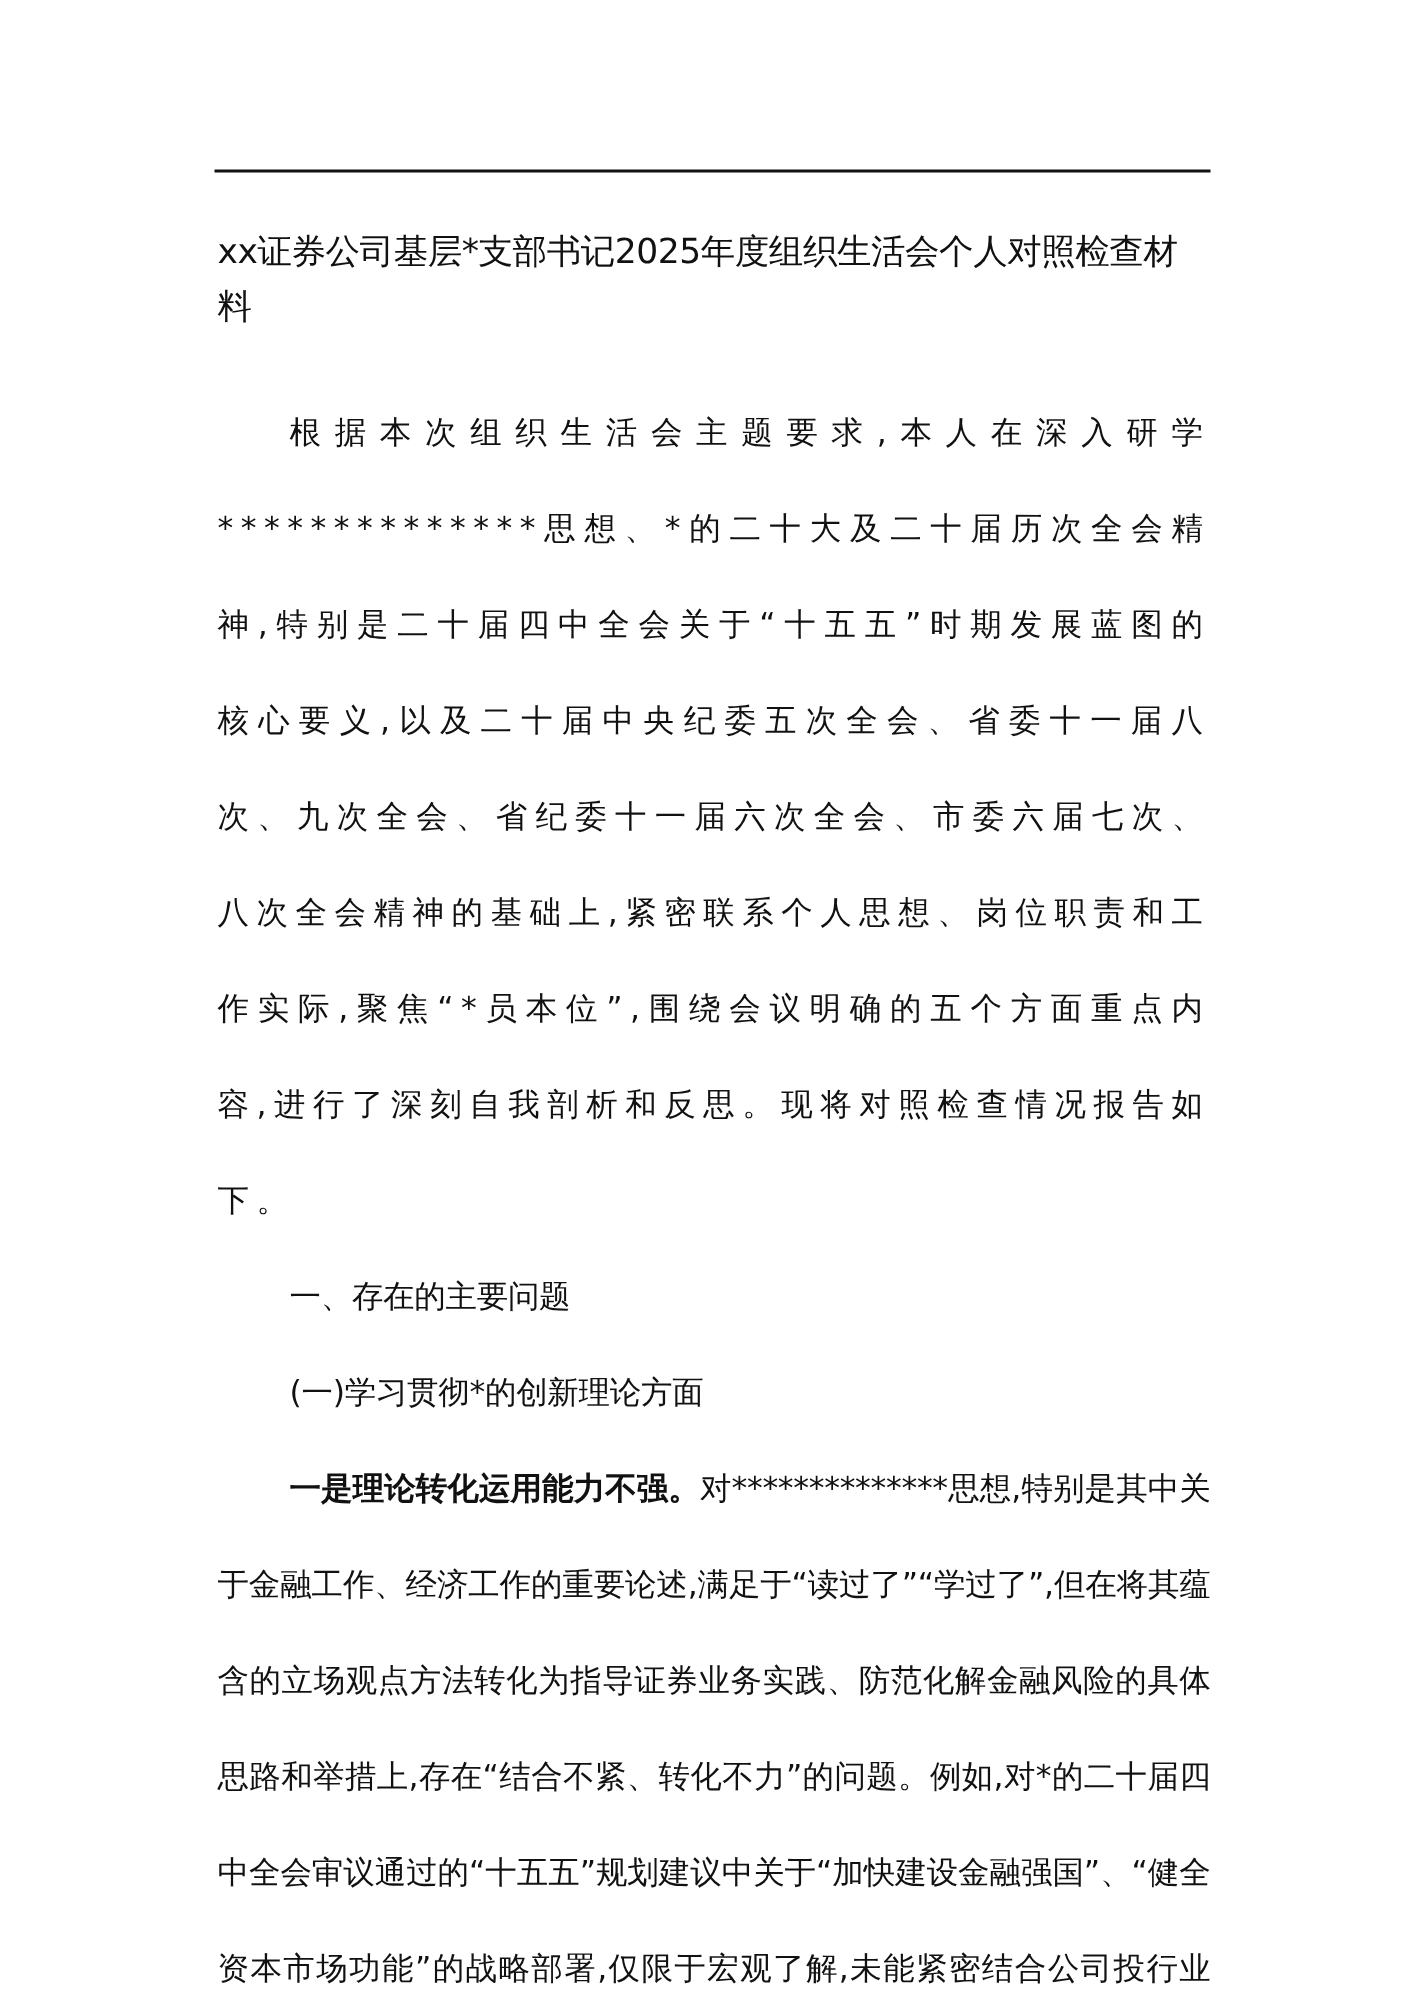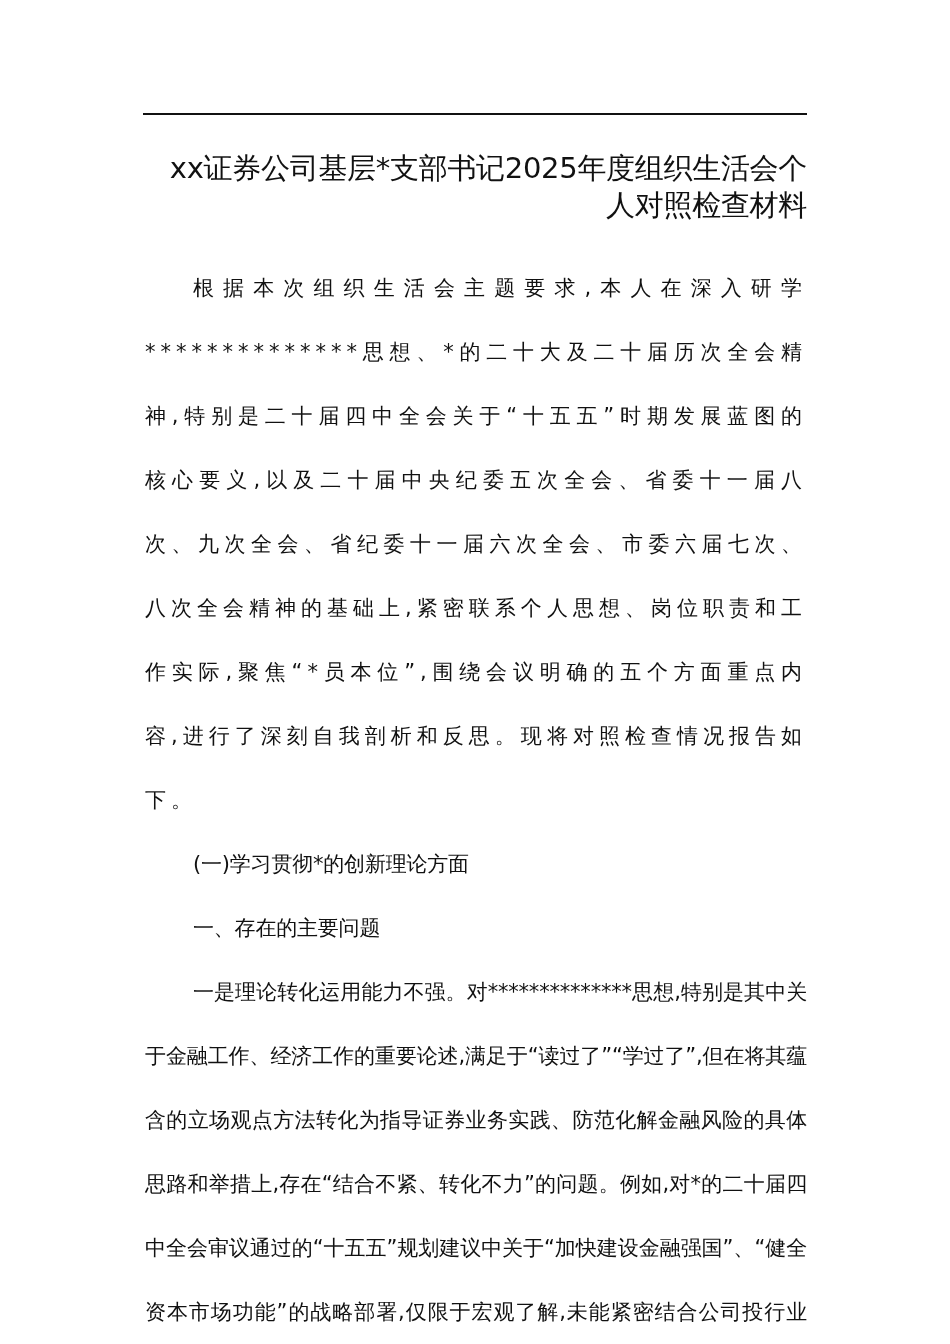--- a/index.html
+++ b/index.html
@@ -21,22 +21,22 @@
     top: 113px;
     width: 664px;
     height: 2px;
     background: #111111;
   }
   .title {
     position: absolute;
     left: 145px;
     top: 150px;
     width: 662px;
-    text-align: right;
-    font-size: 29px;
+    text-align: left;
+    font-size: 23px;
     line-height: 37px;
     letter-spacing: -0.3px;
   }
   .body {
     position: absolute;
     left: 145px;
     top: 256px;
     width: 662px;
     font-size: 21px;
     line-height: 64px;
@@ -48,28 +48,28 @@
     text-indent: 48px;
   }
   .para.first {
     letter-spacing: 5px;
   }
   .heading {
     margin: 0;
     text-indent: 48px;
   }
   .bold {
-    font-weight: normal;
+    font-weight: bold;
   }
 </style>
 </head>
 <body>
 
 <div class="header-rule"></div>
 
 <div class="title">xx证券公司基层*支部书记2025年度组织生活会个人对照检查材料</div>
 
 <div class="body">
   <p class="para first">根据本次组织生活会主题要求,本人在深入研学**************思想、*的二十大及二十届历次全会精神,特别是二十届四中全会关于“十五五”时期发展蓝图的核心要义,以及二十届中央纪委五次全会、省委十一届八次、九次全会、省纪委十一届六次全会、市委六届七次、八次全会精神的基础上,紧密联系个人思想、岗位职责和工作实际,聚焦“*员本位”,围绕会议明确的五个方面重点内容,进行了深刻自我剖析和反思。现将对照检查情况报告如下。</p>
+  <p class="heading">一、存在的主要问题</p>
   <p class="heading">(一)学习贯彻*的创新理论方面</p>
-  <p class="heading">一、存在的主要问题</p>
   <p class="para"><span class="bold">一是理论转化运用能力不强。</span><span>对**************思想,特别是其中关于金融工作、经济工作的重要论述,满足于“读过了”“学过了”,但在将其蕴含的立场观点方法转化为指导证券业务实践、防范化解金融风险的具体思路和举措上,存在“结合不紧、转化不力”的问题。例如,对*的二十届四中全会审议通过的“十五五”规划建议中关于“加快建设金融强国”、“健全资本市场功能”的战略部署,仅限于宏观了解,未能紧密结合公司投行业务、财富管理转型等具体工作,牵头组织支部*员开展深入研讨,形成可操作的工作建议较少,理论学习的“后半篇文章”做得不扎实。</span></p>
 </div>
 
 </body></html>

